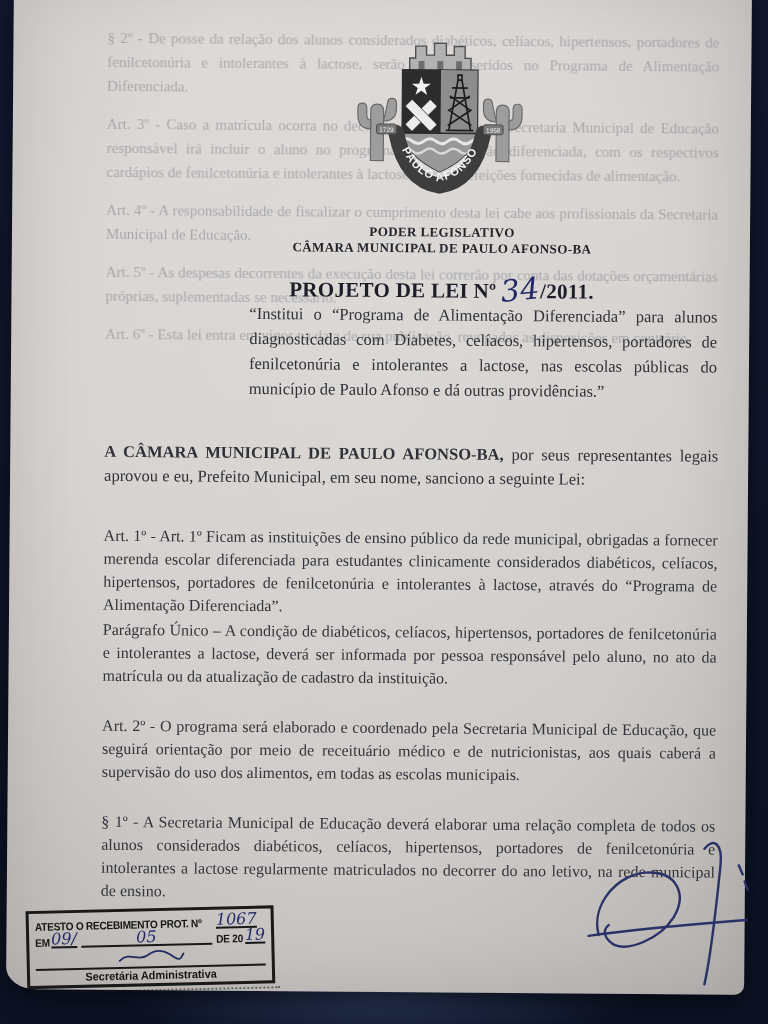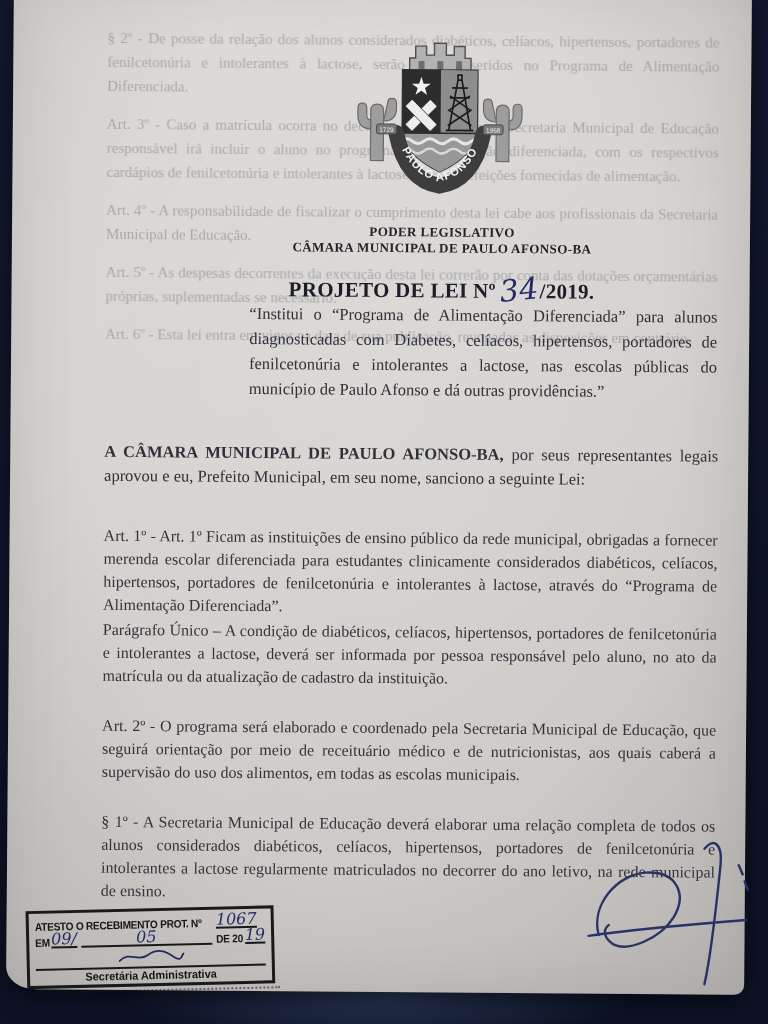--- a/index.html
+++ b/index.html
@@ -167,21 +167,21 @@
       <text x="144" y="103" font-family="Liberation Sans, sans-serif" font-size="6.5" fill="#efefef" text-anchor="middle">1958</text>
     </g>
   </svg>
 
   <div class="header">
     <div>PODER LEGISLATIVO</div>
     <div>CÂMARA MUNICIPAL DE PAULO AFONSO-BA</div>
   </div>
 
   <div class="title">
-    <span>PROJETO DE LEI Nº</span><span class="hand hand-num">34</span><span>/2019.</span>
+    <span>PROJETO DE LEI Nº</span><span class="hand hand-num">34</span><span>/2011.</span>
   </div>
 
   <div class="epigraph">“Institui o “Programa de Alimentação Diferenciada” para alunos diagnosticadas com Diabetes, celíacos, hipertensos, portadores de fenilcetonúria e intolerantes a lactose, nas escolas públicas do município de Paulo Afonso e dá outras providências.”</div>
 
   <div class="preamble">
     <b>A CÂMARA MUNICIPAL DE PAULO AFONSO-BA,</b><span> por seus representantes legais aprovou e eu, Prefeito Municipal, em seu nome, sanciono a seguinte Lei:</span>
   </div>
 
   <div class="bodypara p0">Art. 1º - Art. 1º Ficam as instituições de ensino público da rede municipal, obrigadas a fornecer merenda escolar diferenciada para estudantes clinicamente considerados diabéticos, celíacos, hipertensos, portadores de fenilcetonúria e intolerantes à lactose, através do “Programa de Alimentação Diferenciada”.</div>
   <div class="bodypara p1">Parágrafo Único – A condição de diabéticos, celíacos, hipertensos, portadores de fenilcetonúria e intolerantes a lactose, deverá ser informada por pessoa responsável pelo aluno, no ato da matrícula ou da atualização de cadastro da instituição.</div>

